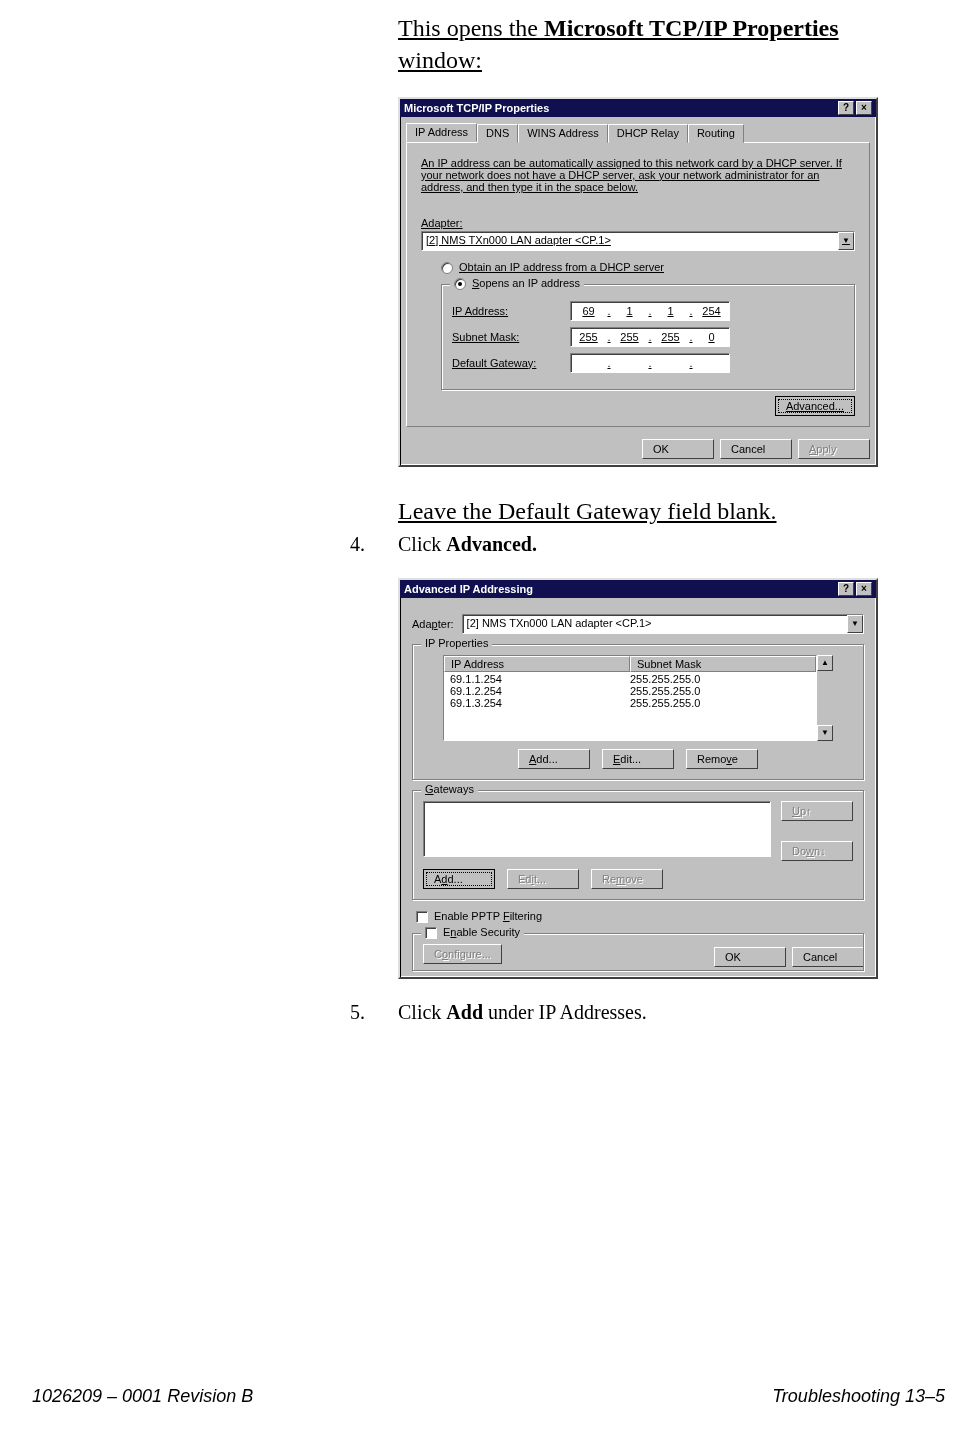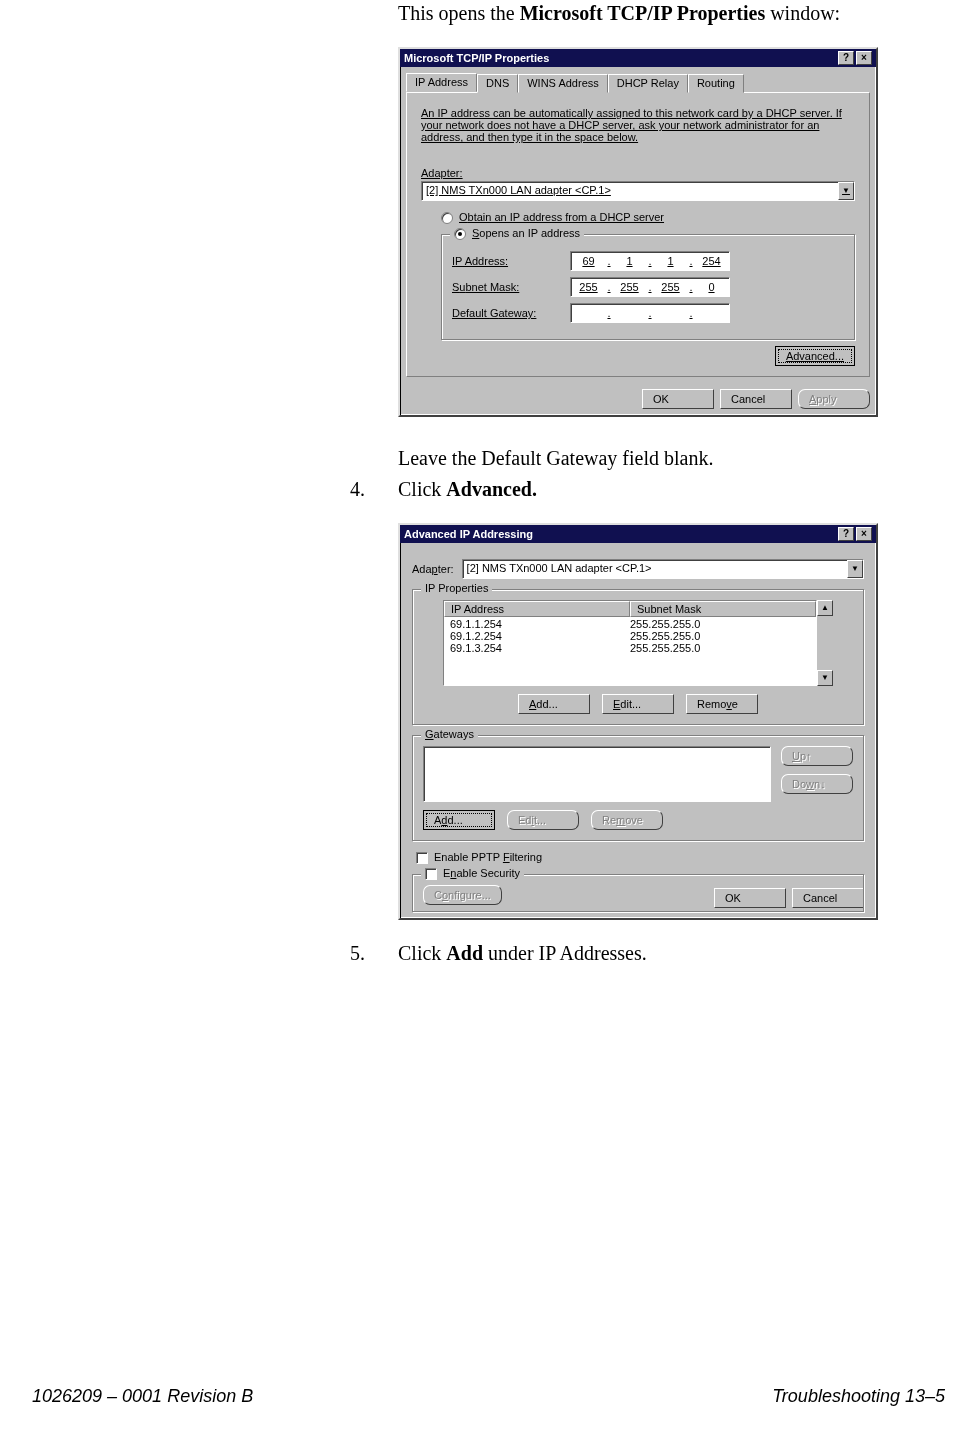--- a/index.html
+++ b/index.html
@@ -12,23 +12,24 @@
     position: relative;
     color: #000;
   }
   .content-col {
     position: absolute;
     left: 350px;
     top: 0;
     width: 570px;
   }
   .body-text {
-    font-size: 20px;
+    font-size: 24px;
     line-height: 1.35;
-    margin: 0 0 4px 0;
+    margin: 12px 0 4px 0;
+    text-decoration: underline;
   }
   .ol-row {
     display: flex;
     font-size: 20px;
     line-height: 1.35;
   }
   .ol-num { width: 48px; flex-shrink: 0; }
   .ol-body { flex: 1; }
   .indent { margin-left: 48px; }
 
@@ -119,21 +120,21 @@
   }
   .btn {
     background: #c0c0c0;
     border: 1px solid;
     border-color: #fff #404040 #404040 #fff;
     padding: 3px 10px;
     min-width: 72px;
     text-align: left;
   }
   .btn.focus { outline: 1px dotted #000; outline-offset: -4px; border: 1px solid #000; }
-  .btn.disabled { color: #808080; text-shadow: 1px 1px 0 #fff; border-radius: 7px; }
+  .btn.disabled { color: #808080; text-shadow: 1px 1px 0 #fff; }
   .radio {
     display: inline-block;
     width: 12px; height: 12px;
     border-radius: 50%;
     background: #fff;
     border: 1px solid #808080;
     box-shadow: inset 1px 1px 0 #404040;
     vertical-align: middle;
     margin-right: 6px;
     position: relative;
@@ -377,21 +378,21 @@
           <span class="btn"><span class="under">A</span>dd...</span>
           <span class="btn"><span class="under">E</span>dit...</span>
           <span class="btn">Remo<span class="under">v</span>e</span>
         </div>
       </div>
 
       <div class="groupbox">
         <div class="legend"><span class="under">G</span>ateways</div>
         <div style="display:flex; gap:10px;">
           <div class="sunken" style="flex:1; height:56px; background:#fff;"></div>
-          <div style="display:flex; flex-direction:column; gap:8px;">
+          <div style="display:flex; flex-direction:column; gap:20px;">
             <span class="btn disabled"><span class="under">U</span>p↑</span>
             <span class="btn disabled">Do<span class="under">w</span>n↓</span>
           </div>
         </div>
         <div style="display:flex; gap:12px; margin-top:8px;">
           <span class="btn focus">A<span class="under">d</span>d...</span>
           <span class="btn disabled">Ed<span class="under">i</span>t...</span>
           <span class="btn disabled">Re<span class="under">m</span>ove</span>
         </div>
       </div>

